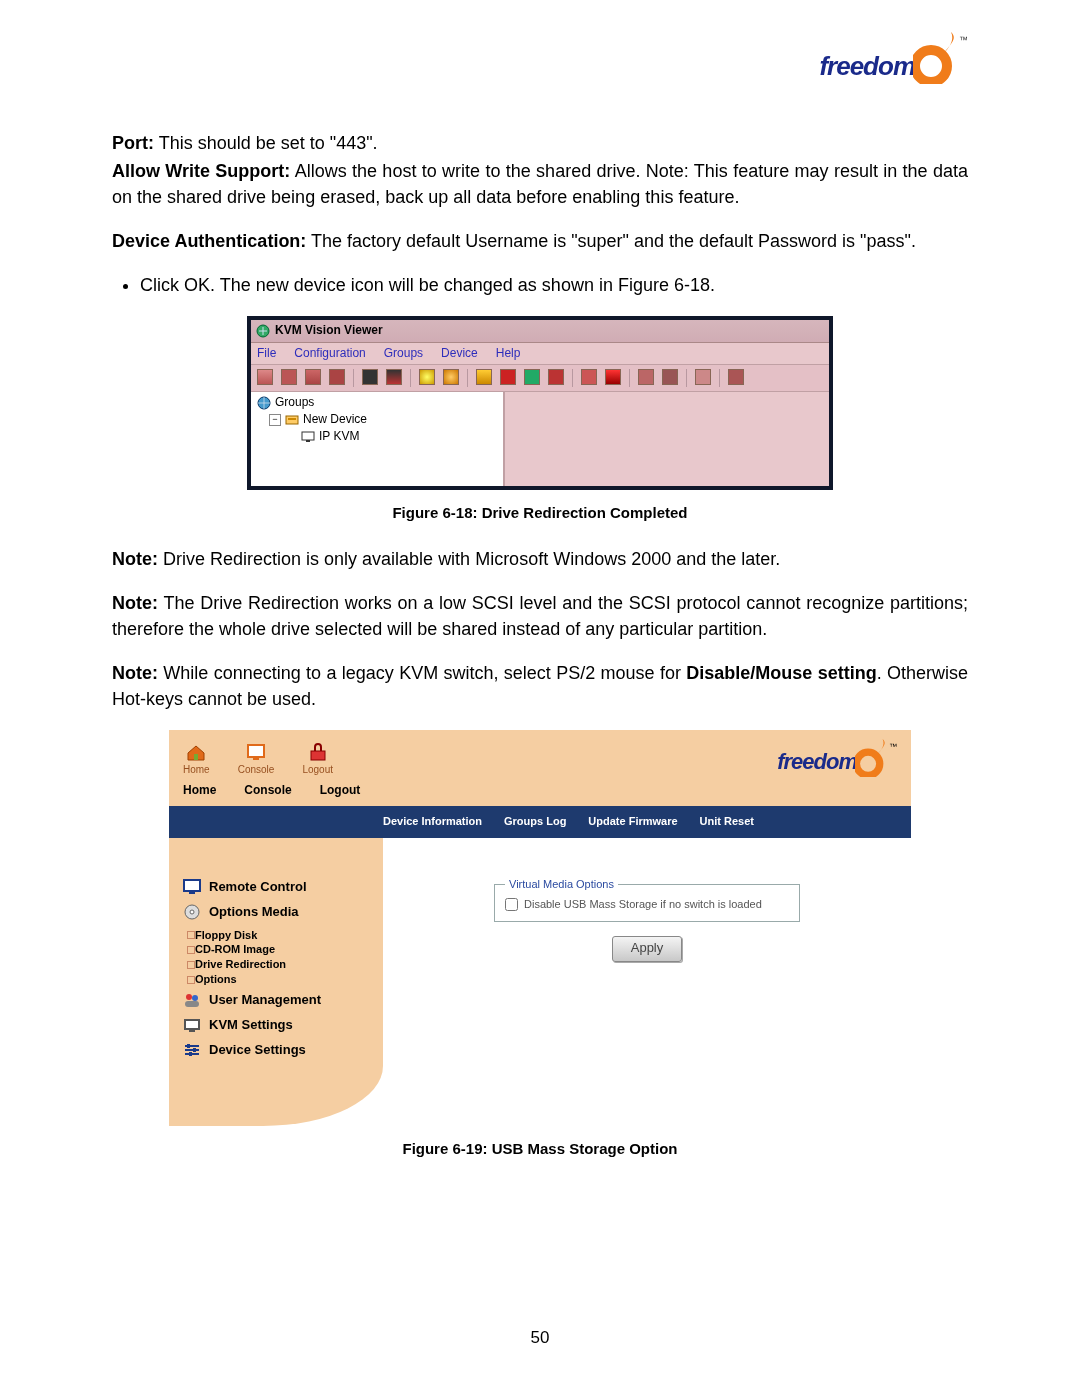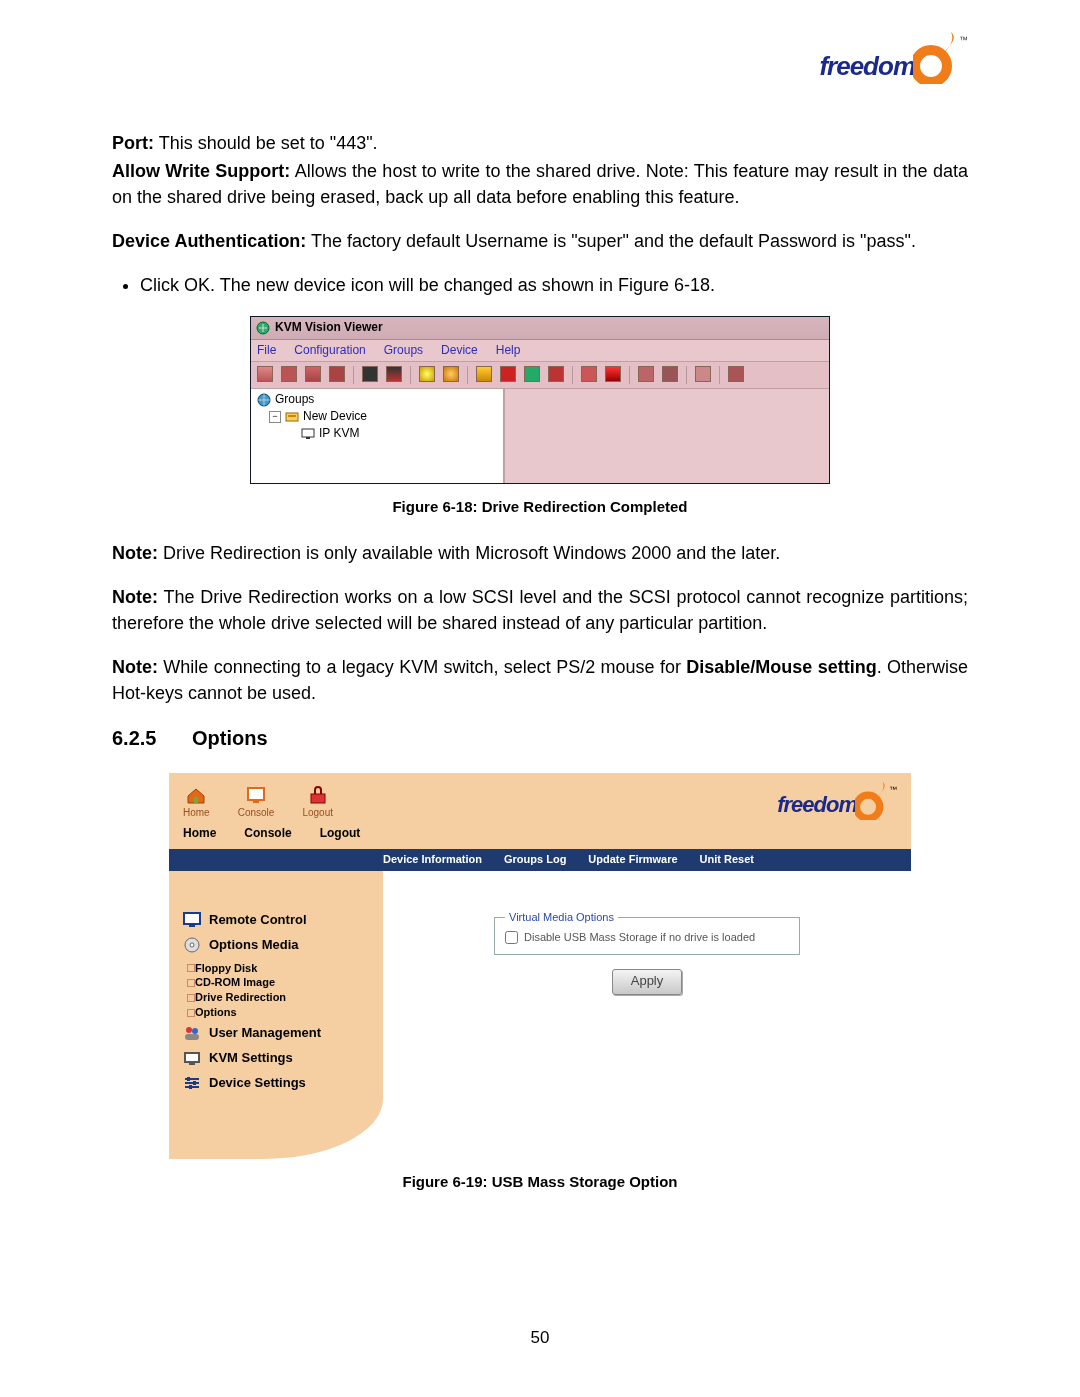--- a/index.html
+++ b/index.html
@@ -84,21 +84,21 @@
     width: 100%;
     left: 0;
     text-align: center;
     font-size: 17px;
   }
 
   
   .fig18 {
     width: 578px;
     margin: 8px auto 0 auto;
-    border: 1px solid #0f172a;
+    border: 4px solid #0f172a;
     background: #737373;
     font-size: 12px;
     font-family: Tahoma, sans-serif;
   }
   .fig18 .titlebar {
     background: linear-gradient(#d6b6bc,#d0acb4);
     padding: 2px 4px;
     display: flex;
     align-items: center;
     gap: 4px;
@@ -190,21 +190,21 @@
   .fig19 .secondbar {
     background: #f5cea2;
     padding: 0 14px 6px 14px;
     display:flex; gap:28px; color:#000; font-size:12px; font-weight:700;
     margin-top:-4px;
   }
   .fig19 .tabs {
     background: #1e3a6e;
     display: flex;
     padding-left: 214px;
-    height: 22px;
+    height: 32px;
     align-items: center;
     gap: 22px;
   }
   .fig19 .tabs span {
     color: #fff;
     font-size: 11px;
     font-weight: 700;
   }
   .fig19 .main {
     display: flex;
@@ -383,23 +383,20 @@
     </p>
 
     <p class="para">
       <span class="bold">Note:</span><span> The Drive Redirection works on a low SCSI level and the SCSI protocol cannot recognize partitions; therefore the whole drive selected will be shared instead of any particular partition.</span>
     </p>
 
     <p class="para">
       <span class="bold">Note:</span><span> While connecting to a legacy KVM switch, select PS/2 mouse for </span><span class="bold">Disable/Mouse setting</span><span>. Otherwise Hot-keys cannot be used.</span>
     </p>
 
-    <div class="section-head">
-      <span class="section-num">6.2.5</span><span>Options</span>
-    </div>
 
     <div class="fig19">
       <div class="topbar">
         <div class="nav-icons">
           <div class="nav-item">
             <span class="nav-icon-box">
                 <svg width="22" height="18">
                   <path d="M3 10 L11 3 L19 10 L19 17 L3 17 Z" fill="#e06a1a" stroke="#a04000"></path>
                   <rect x="9" y="11" width="4" height="6" fill="#7a3"></rect>
                 </svg>
@@ -513,21 +510,21 @@
                 </svg>
               </span>
             <span>Device Settings</span>
           </div>
         </div>
         <div class="workarea">
           <div class="fieldset-box">
             <div class="legend">Virtual Media Options</div>
             <div class="chk-row">
               <input type="checkbox" style="margin: 0px;">
-              <span>Disable USB Mass Storage if no drive is loaded</span>
+              <span>Disable USB Mass Storage if no switch is loaded</span>
             </div>
           </div>
           <div class="apply-btn">Apply</div>
         </div>
       </div>
     </div>
 
     <div class="fig-caption">Figure 6-19: USB Mass Storage Option</div>
 
   </div>

